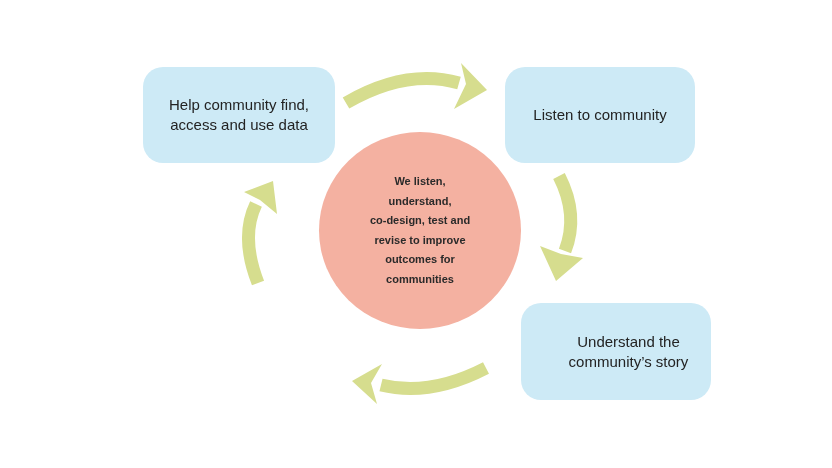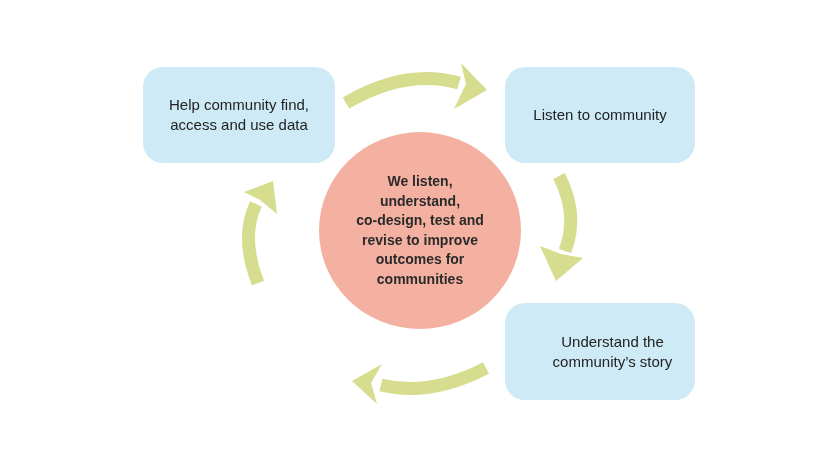--- a/index.html
+++ b/index.html
@@ -25,36 +25,36 @@
     text-align: center;
     color: #232323;
     font-size: 15px;
     line-height: 20px;
     white-space: pre-line;
     padding: 8px 10px;
     box-sizing: border-box;
   }
   .box-tl { left: 143px; top: 67px;  width: 192px; height: 96px; }
   .box-tr { left: 505px; top: 67px;  width: 190px; height: 96px; }
-  .box-br { left: 505px; top: 303px; width: 190px; height: 97px; padding-left: 35px; }
+  .box-br { left: 521px; top: 303px; width: 190px; height: 97px; padding-left: 35px; }
   .box-bl { left: 143px; top: 303px; width: 192px; height: 97px; }
   .center-circle {
     position: absolute;
     left: 319px;
     top: 132px;
     width: 202px;
     height: 197px;
     background: #f4b1a1;
     border-radius: 50%;
     display: flex;
     align-items: center;
     justify-content: center;
     text-align: center;
     color: #2a2a2a;
-    font-size: 14px;
+    font-size: 11px;
     font-weight: 600;
     line-height: 19.5px;
     white-space: pre-line;
     box-sizing: border-box;
     padding: 10px;
   }
   .arrows-layer {
     position: absolute;
     left: 0;
     top: 0;

